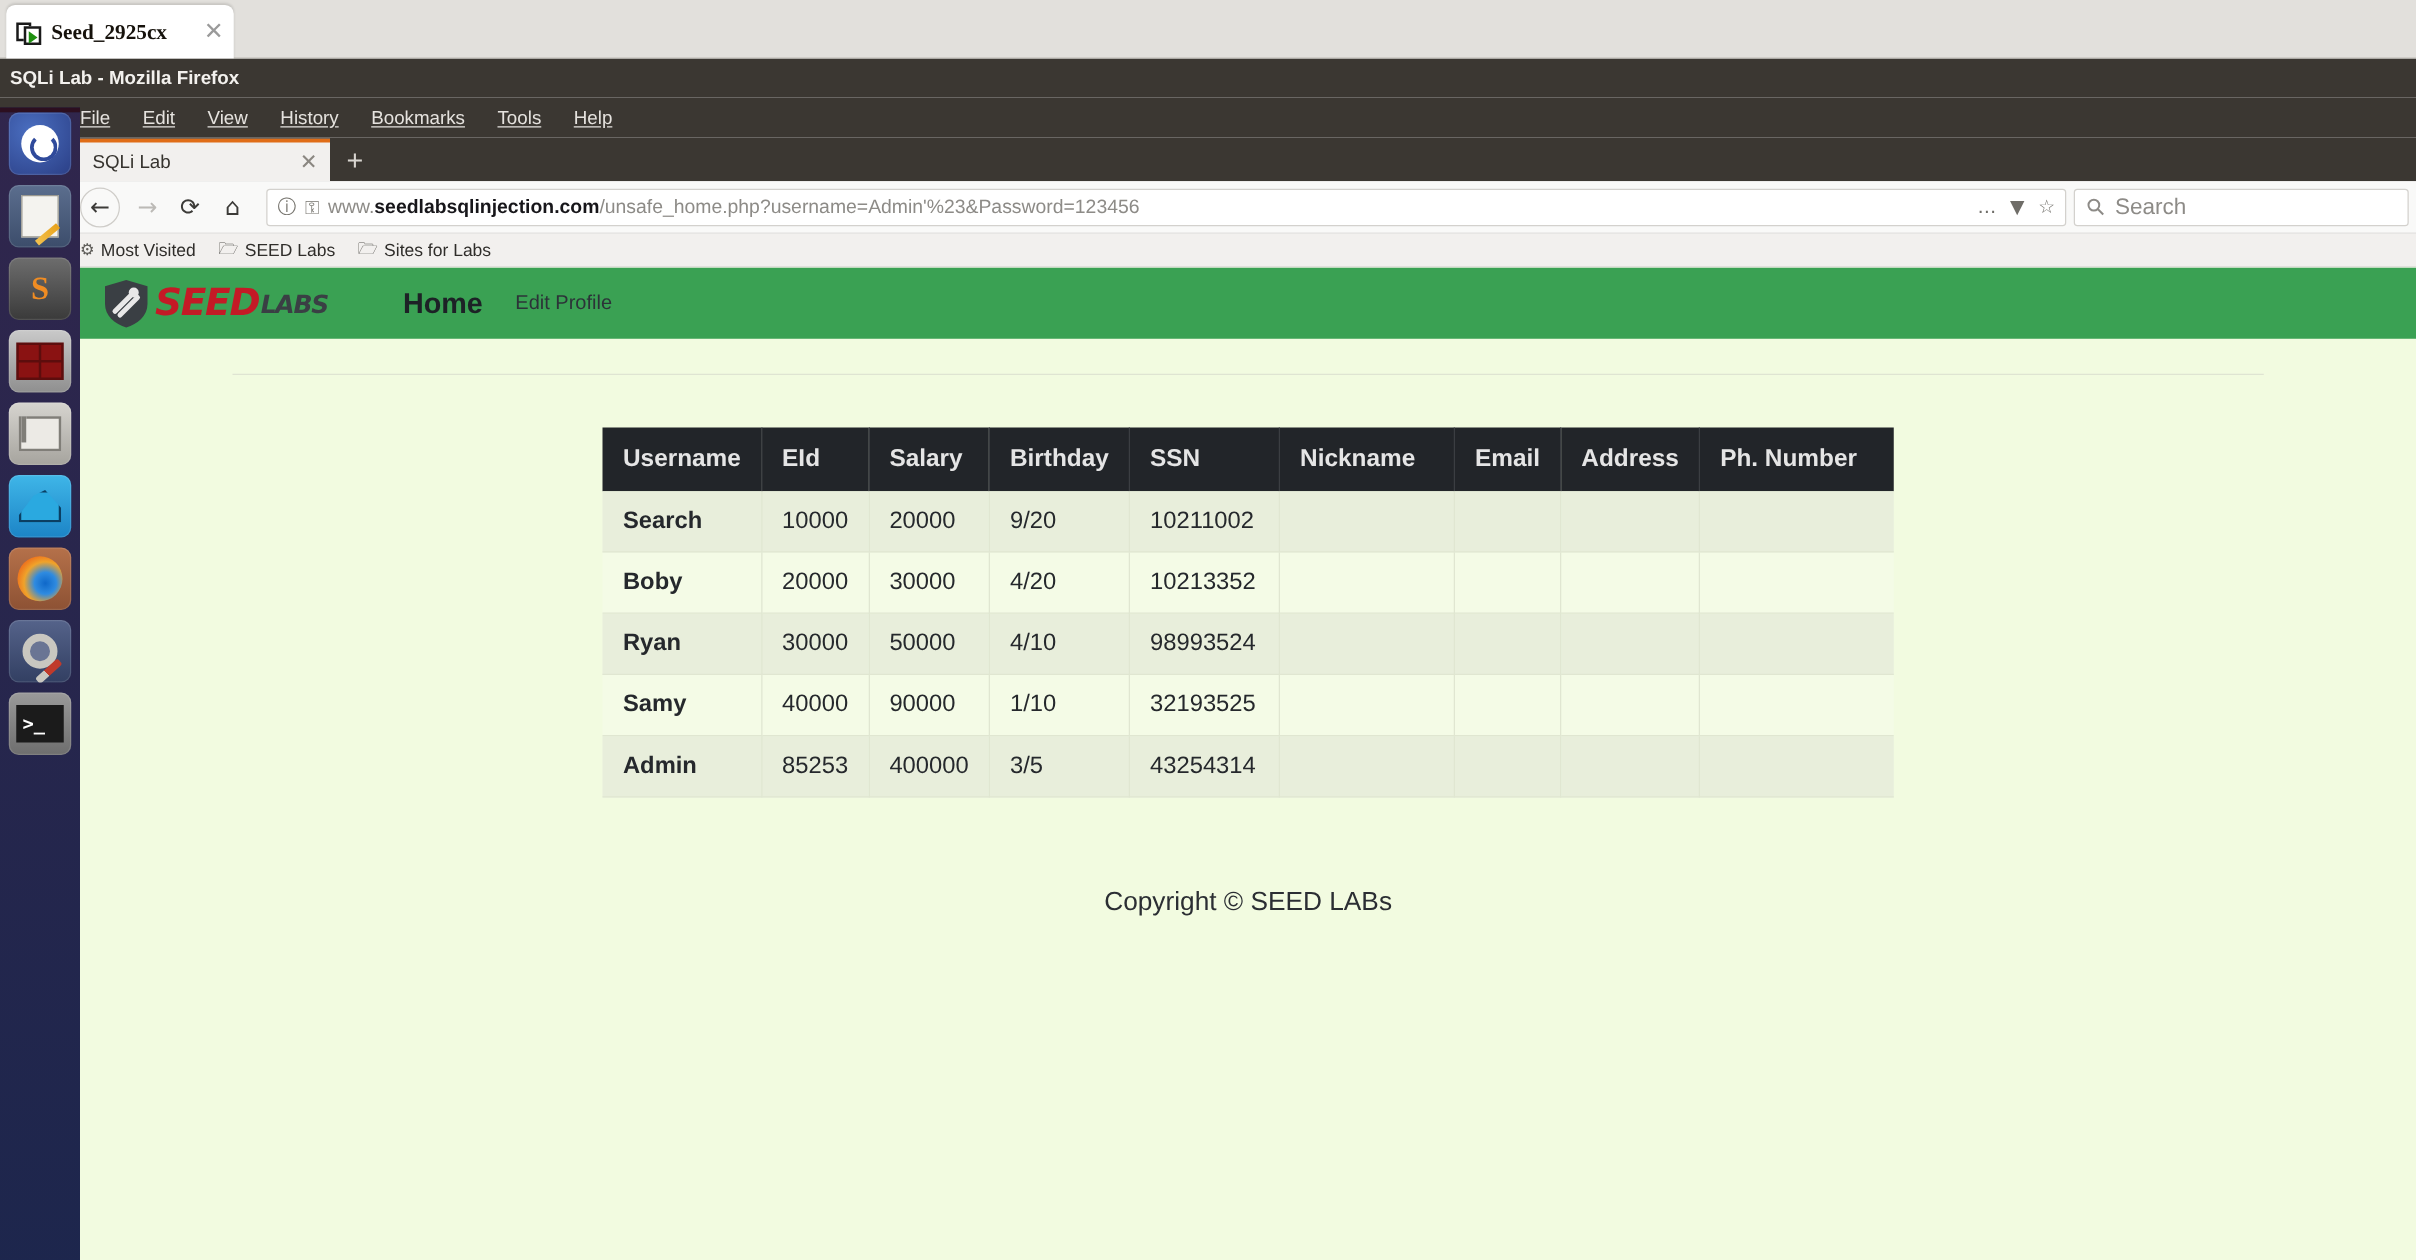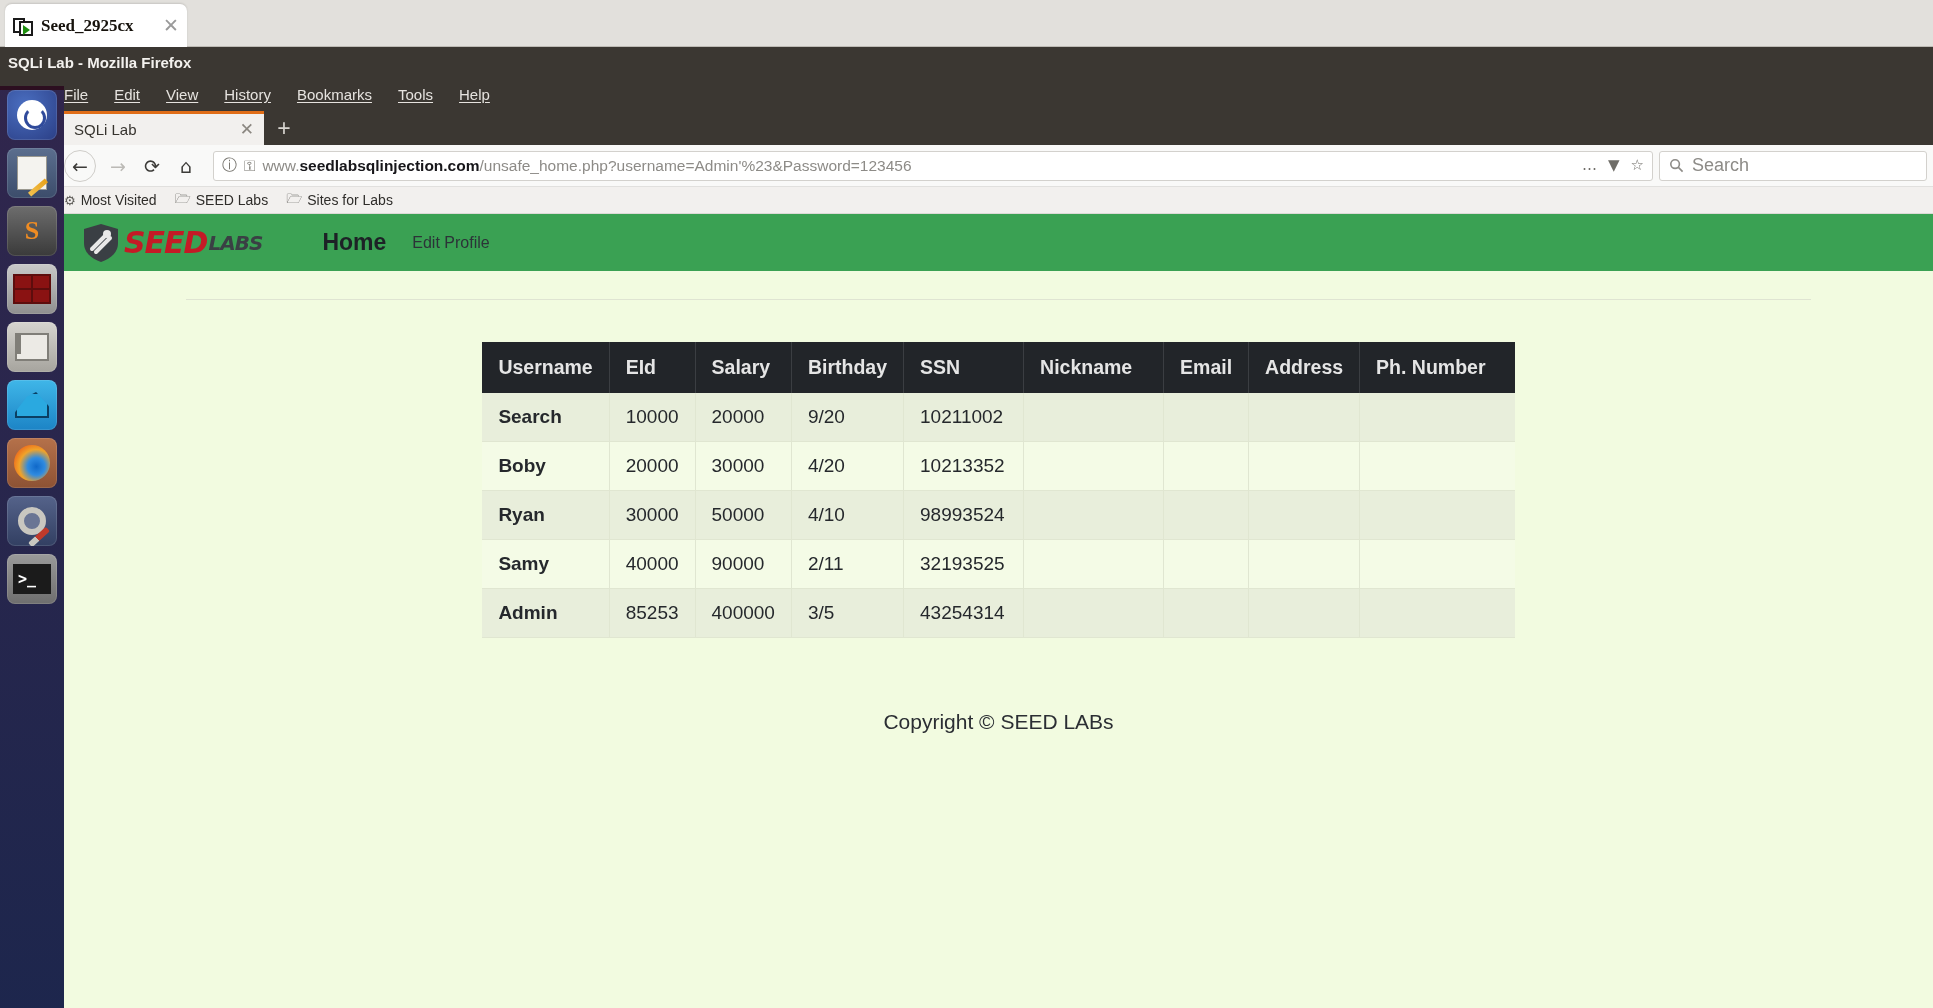--- a/index.html
+++ b/index.html
@@ -408,21 +408,21 @@
                   <td>98993524</td>
                   <td class="c-nick"></td>
                   <td class="c-email"></td>
                   <td class="c-addr"></td>
                   <td class="c-ph"></td>
                 </tr>
                 <tr>
                   <td class="uname">Samy</td>
                   <td>40000</td>
                   <td>90000</td>
-                  <td>2/11</td>
+                  <td>1/10</td>
                   <td>32193525</td>
                   <td class="c-nick"></td>
                   <td class="c-email"></td>
                   <td class="c-addr"></td>
                   <td class="c-ph"></td>
                 </tr>
                 <tr>
                   <td class="uname">Admin</td>
                   <td>85253</td>
                   <td>400000</td>

